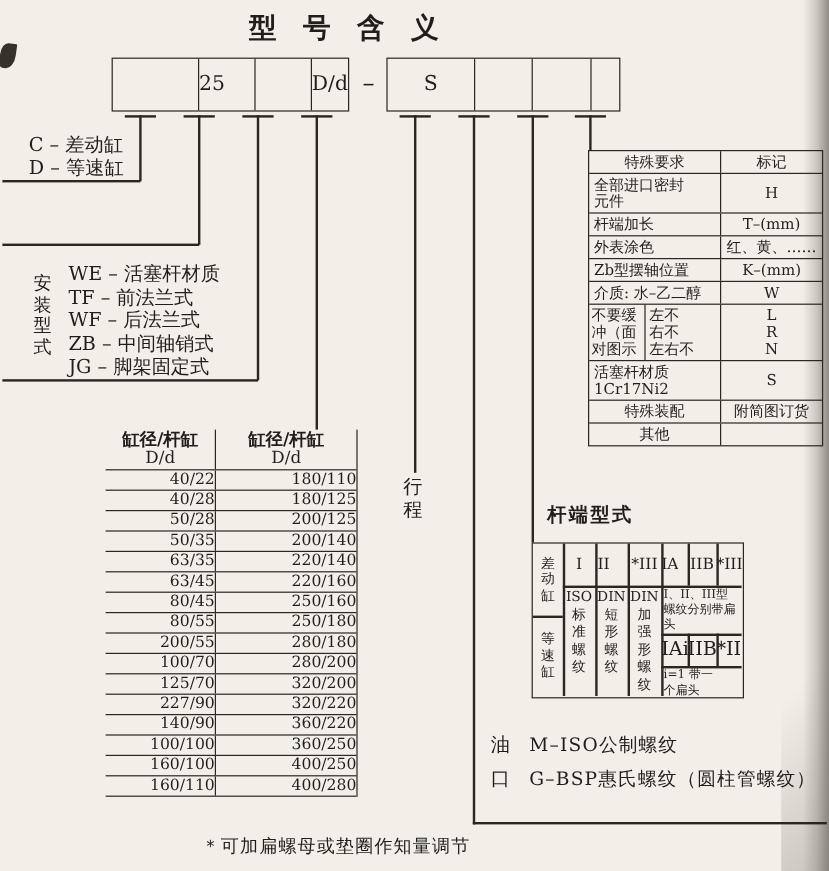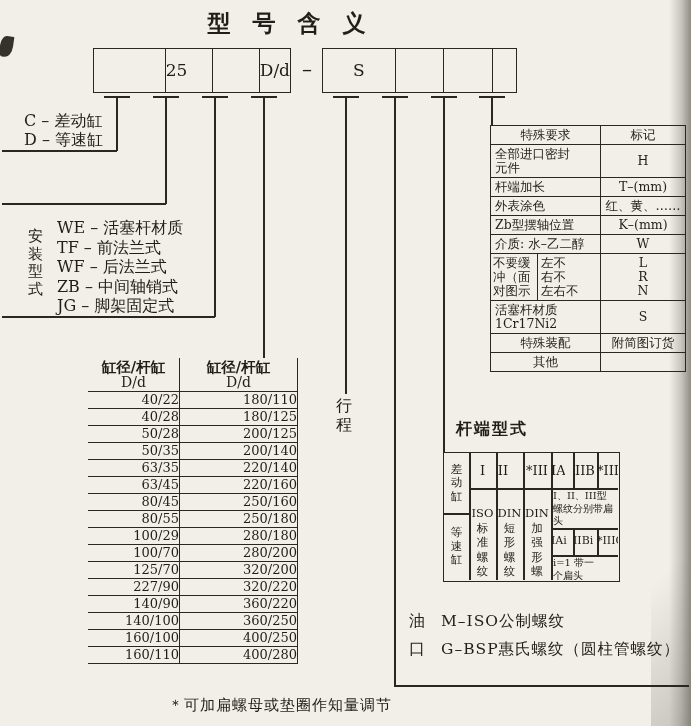--- a/index.html
+++ b/index.html
@@ -68,24 +68,24 @@
   .st-req-main{width:47px;border-right:1.5px solid var(--line);padding:2px 2px;box-sizing:border-box;}
   .st-req-sub{flex:1;padding:2px 3px;white-space:pre-line;}
 
   
   .re-title{left:456px;top:419px;font-size:16px;font-weight:bold;letter-spacing:2px;}
   .re{position:absolute;left:443px;top:452px;width:177px;height:130px;border:1.5px solid var(--line);box-sizing:border-box;}
   .re .v{position:absolute;width:1.5px;background:var(--line);top:0;}
   .re .h{position:absolute;height:1.5px;background:var(--line);}
   .re .cell{position:absolute;box-sizing:border-box;overflow:hidden;}
   .re .hc{font-size:13px;text-align:center;line-height:35px;}
-  .re .thread{font-size:11.5px;line-height:14.5px;text-align:center;padding-top:18px;}
+  .re .thread{font-size:11.5px;line-height:14.5px;text-align:center;padding-top:2px;}
   .re .lbl{font-size:11.5px;line-height:13.5px;display:flex;align-items:center;justify-content:center;}
   .re .note{font-size:10px;line-height:12.5px;padding:2px 2px;white-space:pre-line;}
-  .re .sub{font-size:11px;text-align:left;line-height:26px;}
+  .re .sub{font-size:16px;text-align:right;line-height:26px;}
 
   
   .oil-char{font-size:16px;}
   .oil-line{font-size:15.5px;letter-spacing:1px;}
 
   
   .footnote{left:168px;top:696px;font-size:15px;letter-spacing:1px;}
 </style>
 </head>
 <body>
@@ -184,41 +184,41 @@
         </div>
         <div class="bt-row">
           <div class="bt-c">80/45</div>
           <div class="bt-c c2">250/160</div>
         </div>
         <div class="bt-row">
           <div class="bt-c">80/55</div>
           <div class="bt-c c2">250/180</div>
         </div>
         <div class="bt-row">
-          <div class="bt-c">100/29</div>
+          <div class="bt-c">200/55</div>
           <div class="bt-c c2">280/180</div>
         </div>
         <div class="bt-row">
           <div class="bt-c">100/70</div>
           <div class="bt-c c2">280/200</div>
         </div>
         <div class="bt-row">
           <div class="bt-c">125/70</div>
           <div class="bt-c c2">320/200</div>
         </div>
         <div class="bt-row">
           <div class="bt-c">227/90</div>
           <div class="bt-c c2">320/220</div>
         </div>
         <div class="bt-row">
           <div class="bt-c">140/90</div>
           <div class="bt-c c2">360/220</div>
         </div>
         <div class="bt-row">
-          <div class="bt-c">140/100</div>
+          <div class="bt-c">100/100</div>
           <div class="bt-c c2">360/250</div>
         </div>
         <div class="bt-row">
           <div class="bt-c">160/100</div>
           <div class="bt-c c2">400/250</div>
         </div>
         <div class="bt-row">
           <div class="bt-c">160/110</div>
           <div class="bt-c c2">400/280</div>
         </div>

